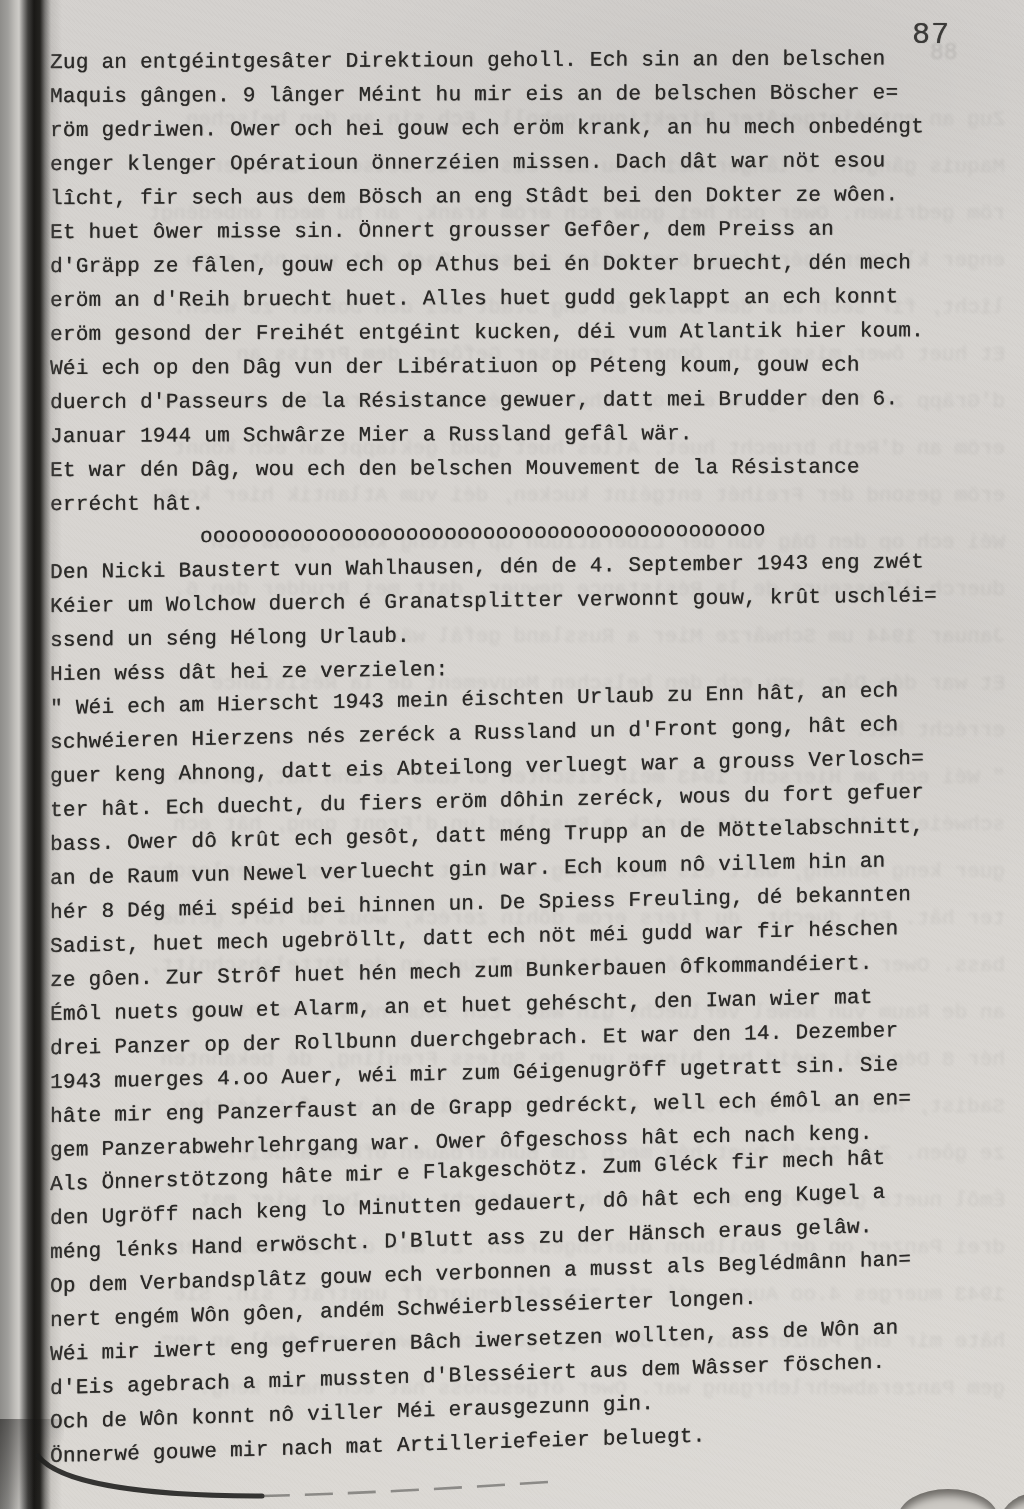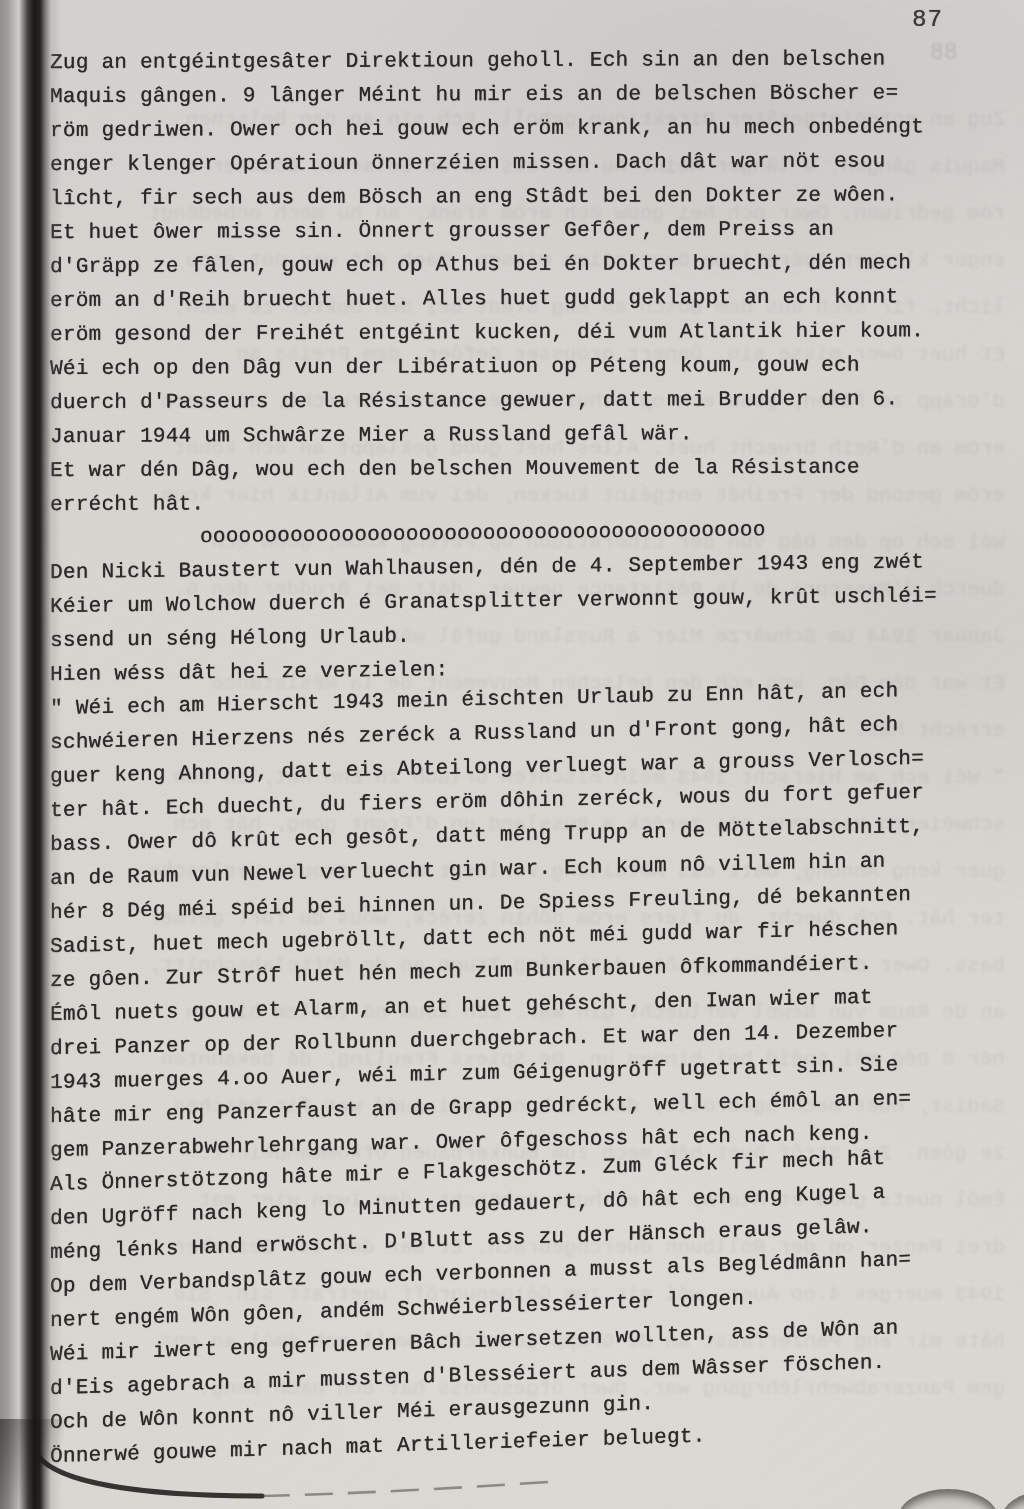--- a/index.html
+++ b/index.html
@@ -38,22 +38,22 @@
   .skew-b { transform:skewY(-0.70deg); }
   .skew-c { transform:skewY(-1.20deg); }
   .skew-d { transform:skewY(-1.80deg); }
   .line {
     white-space:pre; height:34px;
     text-shadow:0.3px 0.2px 0.8px rgba(25,24,22,0.75);
   }
   .separator { padding-left:150px; }
   
   .page-number {
-    position:absolute; left:912px; top:6px; z-index:2;
-    font-size:24px; color:#3b3a38; letter-spacing:1px;
+    position:absolute; left:912px; top:18px; z-index:2;
+    font-size:30px; color:#3b3a38; letter-spacing:1px;
     text-shadow:0.3px 0.3px 0.8px rgba(30,30,28,0.7);
   }
   .bleed-page-number {
     position:absolute; left:930px; top:40px; z-index:1;
     font-size:23px; color:#4a4947; opacity:0.16; filter:blur(1.2px);
   }
   
   .binding-edge {
     position:absolute; left:0; top:0; width:64px; height:1509px; z-index:3;
     background:linear-gradient(90deg,

